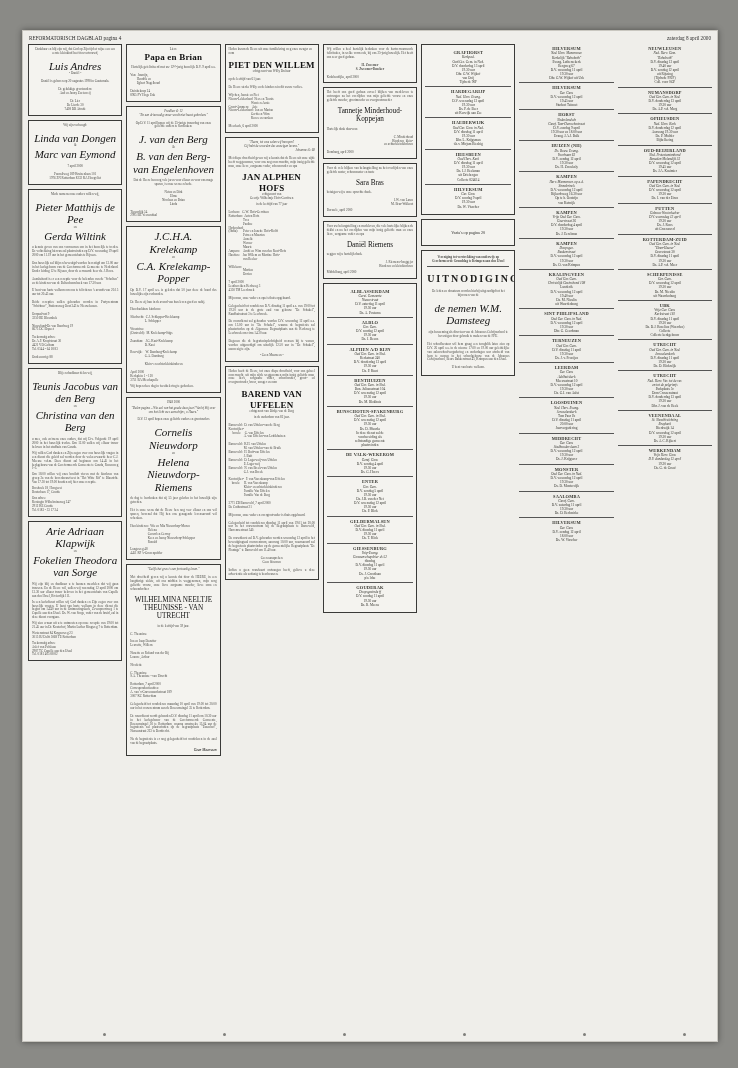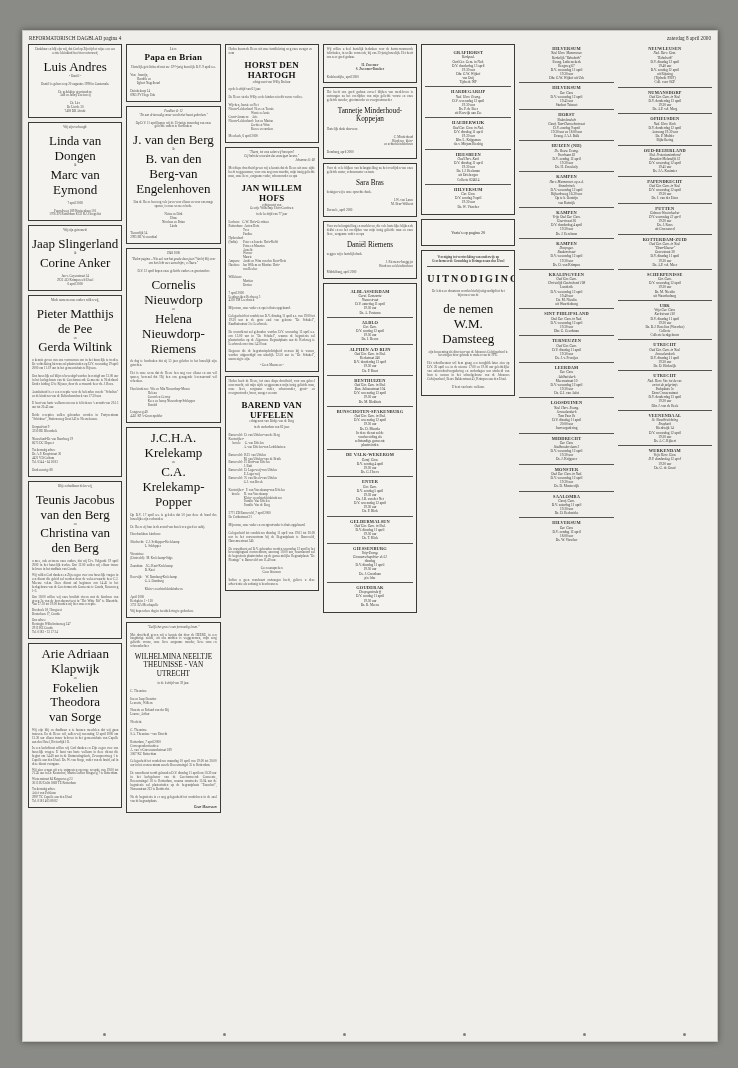--- a/index.html
+++ b/index.html
@@ -25,21 +25,21 @@
   .ad{
     border:1px solid #3a3a38;background:#f4f3ef;
     padding:3px 3px;box-sizing:border-box;
     overflow:hidden;
   }
   .ad.noborder{border:none;background:transparent;}
   .c{text-align:center;}
   .l{text-align:left;}
   .r{text-align:right;}
   .t6{font-size:4.2px;line-height:1.3;color:#2e2e2c;}
-  .name{font-size:13px;line-height:1.15;color:#111;}
+  .name{font-size:11px;line-height:1.15;font-style:italic;color:#111;}
   .name2{font-size:7.2px;line-height:1.15;color:#111;font-weight:normal;}
   .bigname{font-size:9px;line-height:1.15;color:#111;font-weight:bold;letter-spacing:.2px;}
   .hrfull{border:0;border-top:1px solid #555;margin:2px 0;}
   .sp2{height:2px;}
   .sp4{height:4px;}
   .sp6{height:6px;}
   .mini{font-size:3.2px;line-height:1.22;color:#4a4a46;}
   .church{font-size:3.4px;line-height:1.22;color:#35352f;}
   .church .place{font-size:4.4px;font-weight:bold;letter-spacing:.2px;}
   .church .sub{font-style:italic;}
@@ -91,31 +91,20 @@
         <div class="name">Linda van Dongen</div>
         <div class="mini">&amp;</div>
         <div class="name">Marc van Eymond</div>
         <div class="sp4"></div>
         <div class="mini">7 april 2000</div>
         <div class="sp4"></div>
         <div class="mini">Pancaliweg 189            Kruisenlaan 101</div>
         <div class="mini">1976 ZN Rotterdam        8232 KA Hoogvliet</div>
       </div>
 
-      <div class="ad c">
-        <div class="mini">Wij zijn getrouwd:</div>
-        <div class="sp4"></div>
-        <div class="name">Jaap Slingerland</div>
-        <div class="mini">&amp;</div>
-        <div class="name">Corine Anker</div>
-        <div class="sp4"></div>
-        <div class="mini">Jan v. Goyenstraat 34</div>
-        <div class="mini">2922 AD Krimpen a/d IJssel</div>
-        <div class="mini">6 april 2000</div>
-      </div>
 
       <div class="ad">
         <div class="mini c">Mede namens onze ouders willen wij,</div>
         <div class="sp4"></div>
         <div class="name c">Pieter Matthijs de Pee</div>
         <div class="mini c">en</div>
         <div class="name c">Gerda Wiltink</div>
         <div class="sp4"></div>
         <div class="mini justify" style="white-space:pre-wrap">u kennis geven van ons voornemen om in het huwelijk te treden. De voltrekking hiervan zal plaatsvinden op D.V. woensdag 19 april 2000 om 11.19 uur in het gemeentehuis te Rijssen.
 
@@ -217,20 +206,52 @@
         <div class="mini" style="white-space:pre-wrap">Netus en Dirk
 Elma
 Nicolaas en Brian
 Linda</div>
         <div class="sp4"></div>
         <div class="mini l" style="white-space:pre-wrap">Tieuwdijk 54
 2995 BE Veenendaal</div>
       </div>
 
       <div class="ad c">
+        <div class="name">J.C.H.A. Krelekamp</div>
+        <div class="mini">en</div>
+        <div class="name">C.A. Krelekamp-Popper</div>
+        <div class="sp4"></div>
+        <div class="mini l justify" style="white-space:pre-wrap">Op D.V. 17 april a.s. is geleden dat 50 jaar deze de band des huwelijks zijn verbonden.
+
+De Heere zij hun in de avond van hun leven goed en nabij.</div>
+        <div class="sp4"></div>
+        <div class="mini l" style="white-space:pre-wrap">Hun dankbare kinderen:
+
+Sliedrecht:  C.J. Schlepper-Krelekamp
+                  L. Schlepper
+
+Woestrine:
+(Oostveld):  M. Krelekamp-Stigs
+
+Zaandam:   J.G. Kaai-Krelekamp
+                  D. Kaai
+
+Roervijk:    W. Damburg-Krelekamp
+                  G.A. Damburg
+
+                  Klein- en achterkleinkinderen</div>
+        <div class="sp4"></div>
+        <div class="mini l" style="white-space:pre-wrap">April 2000
+Kerkplein 1 - 120
+3751 BA Meerkapelle</div>
+        <div class="sp2"></div>
+        <div class="mini l">Wij hopen deze dag in feestbeleving te gedenken.</div>
+      </div>
+
+      <div class="ad c">
         <div class="mini">1948                        2000</div>
         <div class="sp2"></div>
         <div class="mini it">"Delen pagina ...Wie aal van het goede deze jaar? Verlof blij over ons het licht uws aanschijns, o Heere."</div>
         <div class="sp4"></div>
         <div class="mini">D.V. 12 april hopen onze geliefde ouders en grootouders</div>
         <div class="sp4"></div>
         <div class="name">Cornelis Nieuwdorp</div>
         <div class="mini">en</div>
         <div class="name">Helena Nieuwdorp-Riemens</div>
         <div class="sp4"></div>
@@ -242,52 +263,20 @@
                       Helena
                       Gerard en Gerrny
                       Kees en Janny Nieuwdorp-Schlepper
                       Ronald</div>
         <div class="sp4"></div>
         <div class="mini l" style="white-space:pre-wrap">Langeweg 48
 4451 RP 's-Gravenpolder</div>
       </div>
 
       <div class="ad c">
-        <div class="name">J.C.H.A. Krelekamp</div>
-        <div class="mini">en</div>
-        <div class="name">C.A. Krelekamp-Popper</div>
-        <div class="sp4"></div>
-        <div class="mini l justify" style="white-space:pre-wrap">Op D.V. 17 april a.s. is geleden dat 50 jaar deze de band des huwelijks zijn verbonden.
-
-De Heere zij hun in de avond van hun leven goed en nabij.</div>
-        <div class="sp4"></div>
-        <div class="mini l" style="white-space:pre-wrap">Hun dankbare kinderen:
-
-Sliedrecht:  C.J. Schlepper-Krelekamp
-                  L. Schlepper
-
-Woestrine:
-(Oostveld):  M. Krelekamp-Stigs
-
-Zaandam:   J.G. Kaai-Krelekamp
-                  D. Kaai
-
-Roervijk:    W. Damburg-Krelekamp
-                  G.A. Damburg
-
-                  Klein- en achterkleinkinderen</div>
-        <div class="sp4"></div>
-        <div class="mini l" style="white-space:pre-wrap">April 2000
-Kerkplein 1 - 120
-3751 BA Meerkapelle</div>
-        <div class="sp2"></div>
-        <div class="mini l">Wij hopen deze dag in feestbeleving te gedenken.</div>
-      </div>
-
-      <div class="ad c">
         <div class="mini it">"Gelijk het gras is een fortuurdig leven."</div>
         <div class="sp4"></div>
         <div class="mini l justify">Met droefheid geven wij u kennis dat door de HEERE, in een langdurige ziekte, uit ons midden is weggenomen, mijn zorg geliefde vrouw, onze lieve zorgzame moeder, lieve oma en schoondochter</div>
         <div class="sp4"></div>
         <div class="name2" style="white-space:pre-wrap;font-style:normal">WILHELMINA NEELTJE
 THEUNISSE - VAN UTRECHT</div>
         <div class="sp4"></div>
         <div class="mini">in de leeftijd van 59 jaar.</div>
         <div class="sp4"></div>
         <div class="mini l" style="white-space:pre-wrap">C. Theunisse
@@ -317,21 +306,21 @@
         <div class="sig">Geen Maarseen</div>
       </div>
 
     </div>
 
     <div class="col">
 
       <div class="ad c">
         <div class="mini l">Heden kwam de Heere uit onze familiekring weg onze zwager en oom</div>
         <div class="sp4"></div>
-        <div class="bigname">HORST DEN HARTOGH</div>
+        <div class="bigname">PIET DEN WILLEM</div>
         <div class="mini">echtgenoot van Willy Dreluur</div>
         <div class="sp4"></div>
         <div class="mini l" style="white-space:pre-wrap">op de leeftijd van 61 jaar.
 
 De Heere sterke Willy en de kinderen in dit zware verlies.</div>
         <div class="sp4"></div>
         <div class="mini l" style="white-space:pre-wrap">Wijchen, Jannie en Piet
 Nieuw-Lekkerland  Nees en Teunis
                             Wout en Annie
 Groot-Ammers:    Arie
@@ -342,21 +331,21 @@
         <div class="mini l">Meerkerk, 6 april 2000</div>
       </div>
 
       <div class="ad c">
         <div class="mini it" style="white-space:pre-wrap">"Heere, tot uwe zalen wij heropen?
 Gij hebt de woorden des eeuwigen levens."</div>
         <div class="mini r it">Johannes 6: 68</div>
         <div class="sp4"></div>
         <div class="mini l justify">Met diepe droefheid geven wij u kennis dat de Heere uit onze zijde heeft weggenomen, voor ons nog onverwachts, mijn innig geliefde man, onze lieve, zorgzame vader, schoonvader en opa</div>
         <div class="sp4"></div>
-        <div class="bigname">JAN WILLEM HOFS</div>
+        <div class="bigname">JAN ALPHEN HOFS</div>
         <div class="mini" style="white-space:pre-wrap">echtgenoot van
 Geertje Wilhelmje Hofs-Gerritsen</div>
         <div class="sp2"></div>
         <div class="mini">in de leeftijd van 77 jaar</div>
         <div class="sp4"></div>
         <div class="mini l" style="white-space:pre-wrap">Lochem:   G.W. Hofs-Gerritsen
 Rotterdam:  Anton Hofs
                   Tves
                   Pauline
 Hyderabad:

